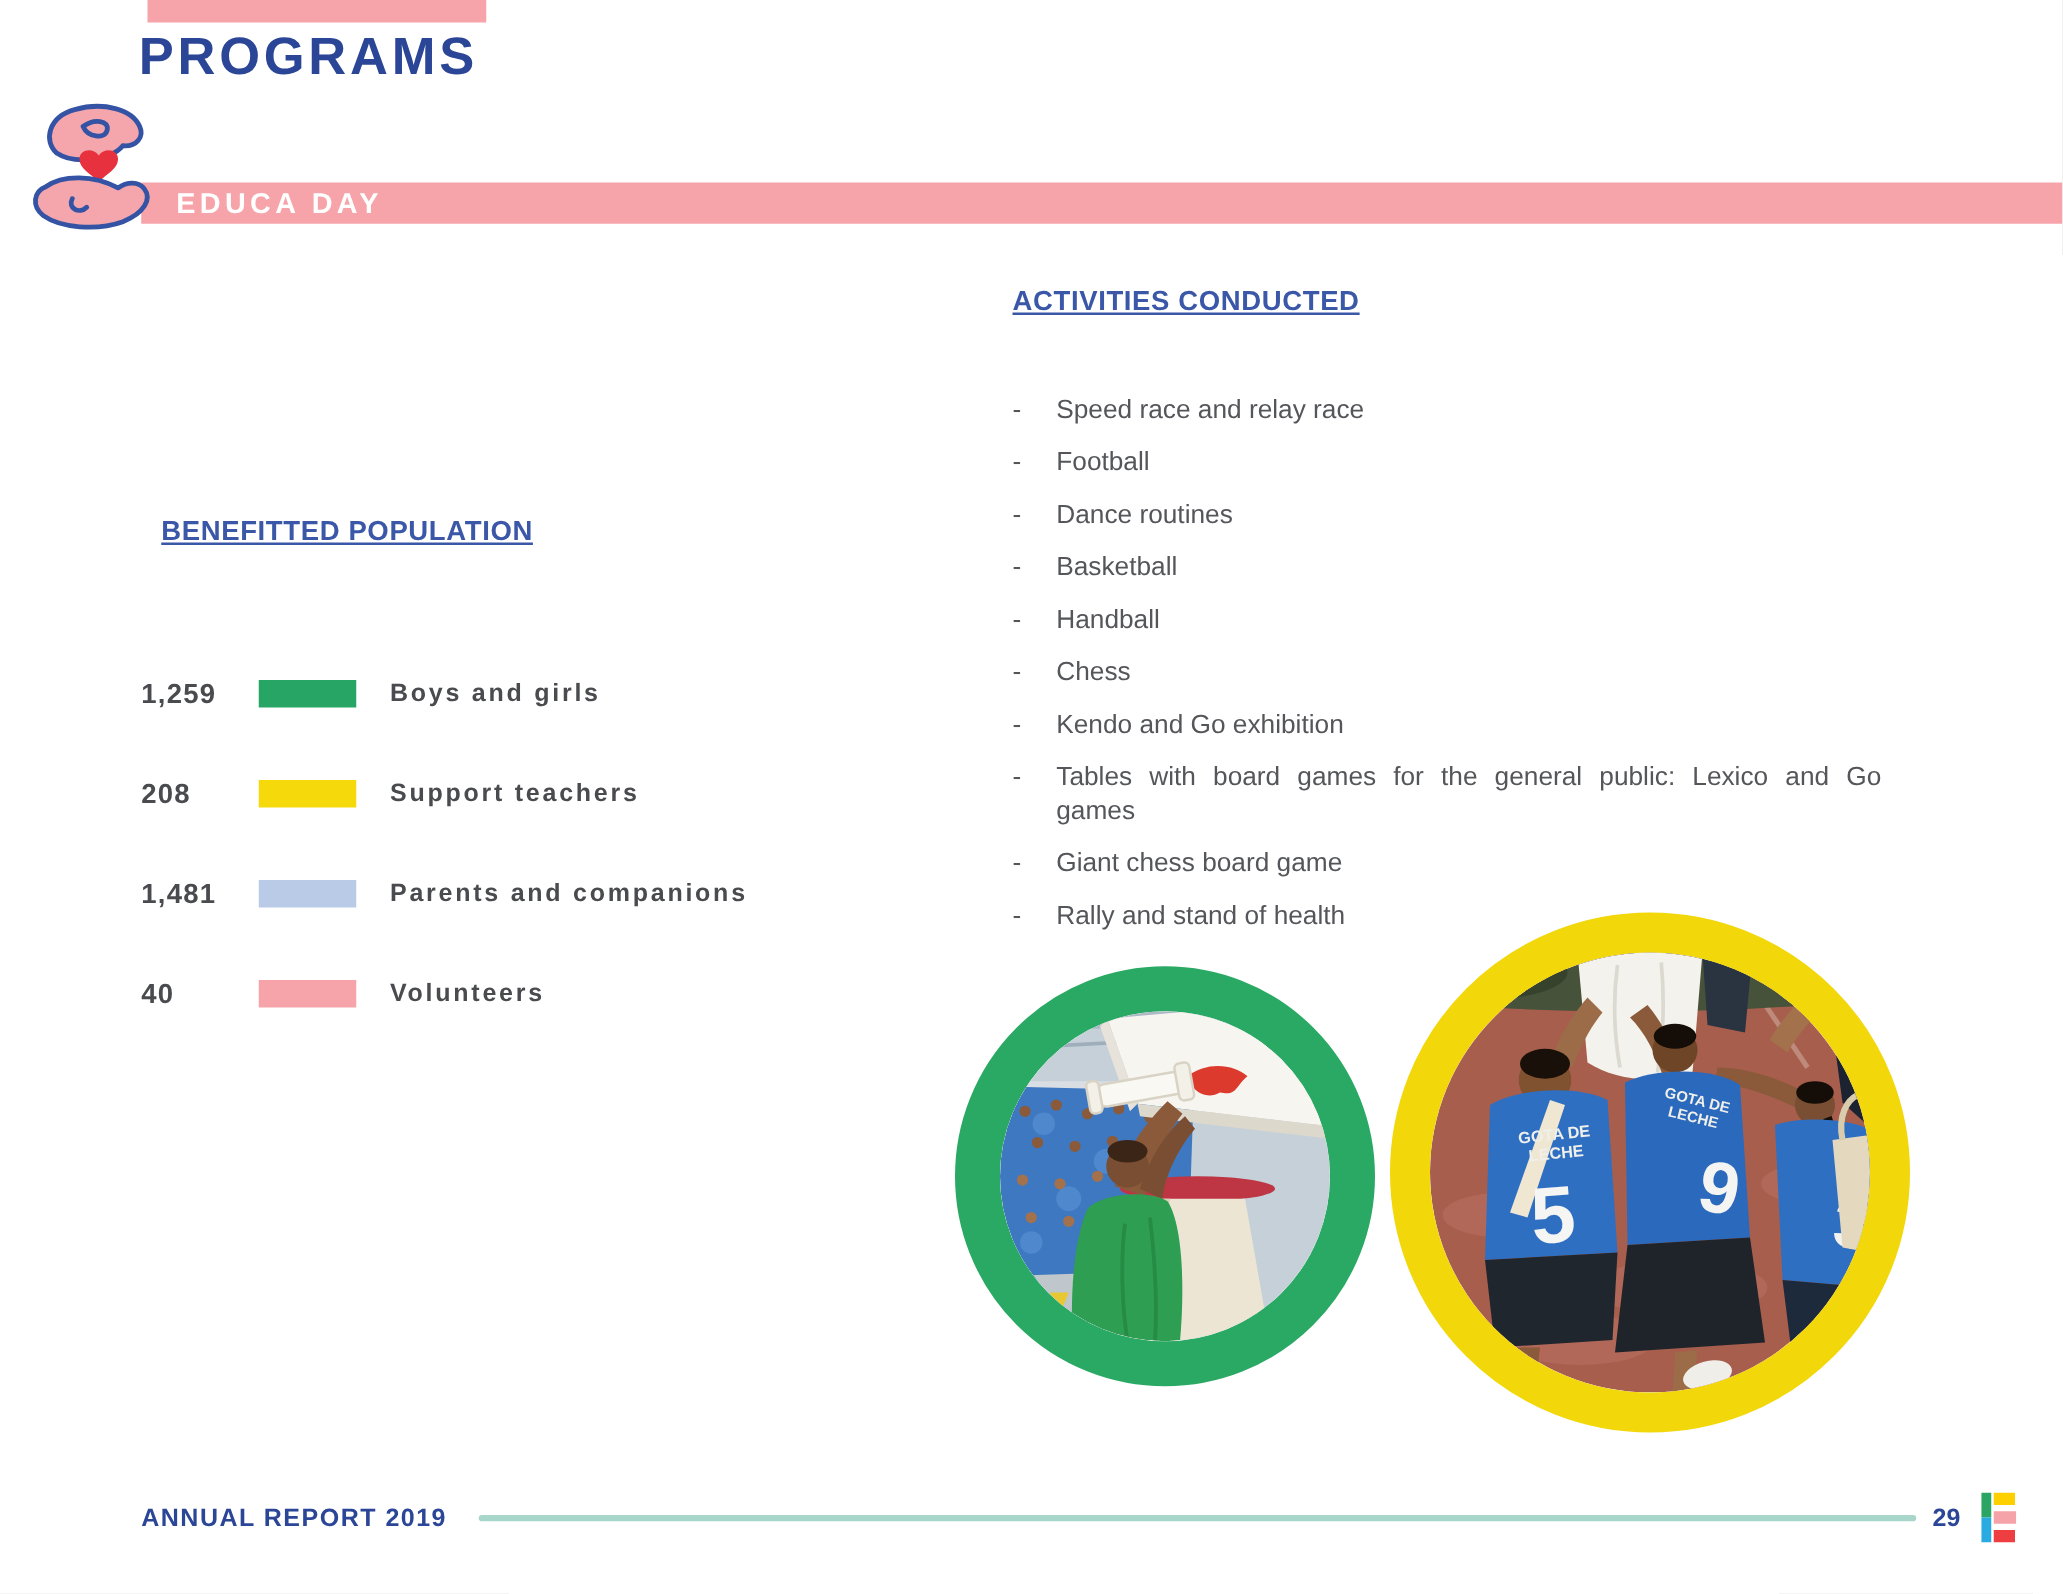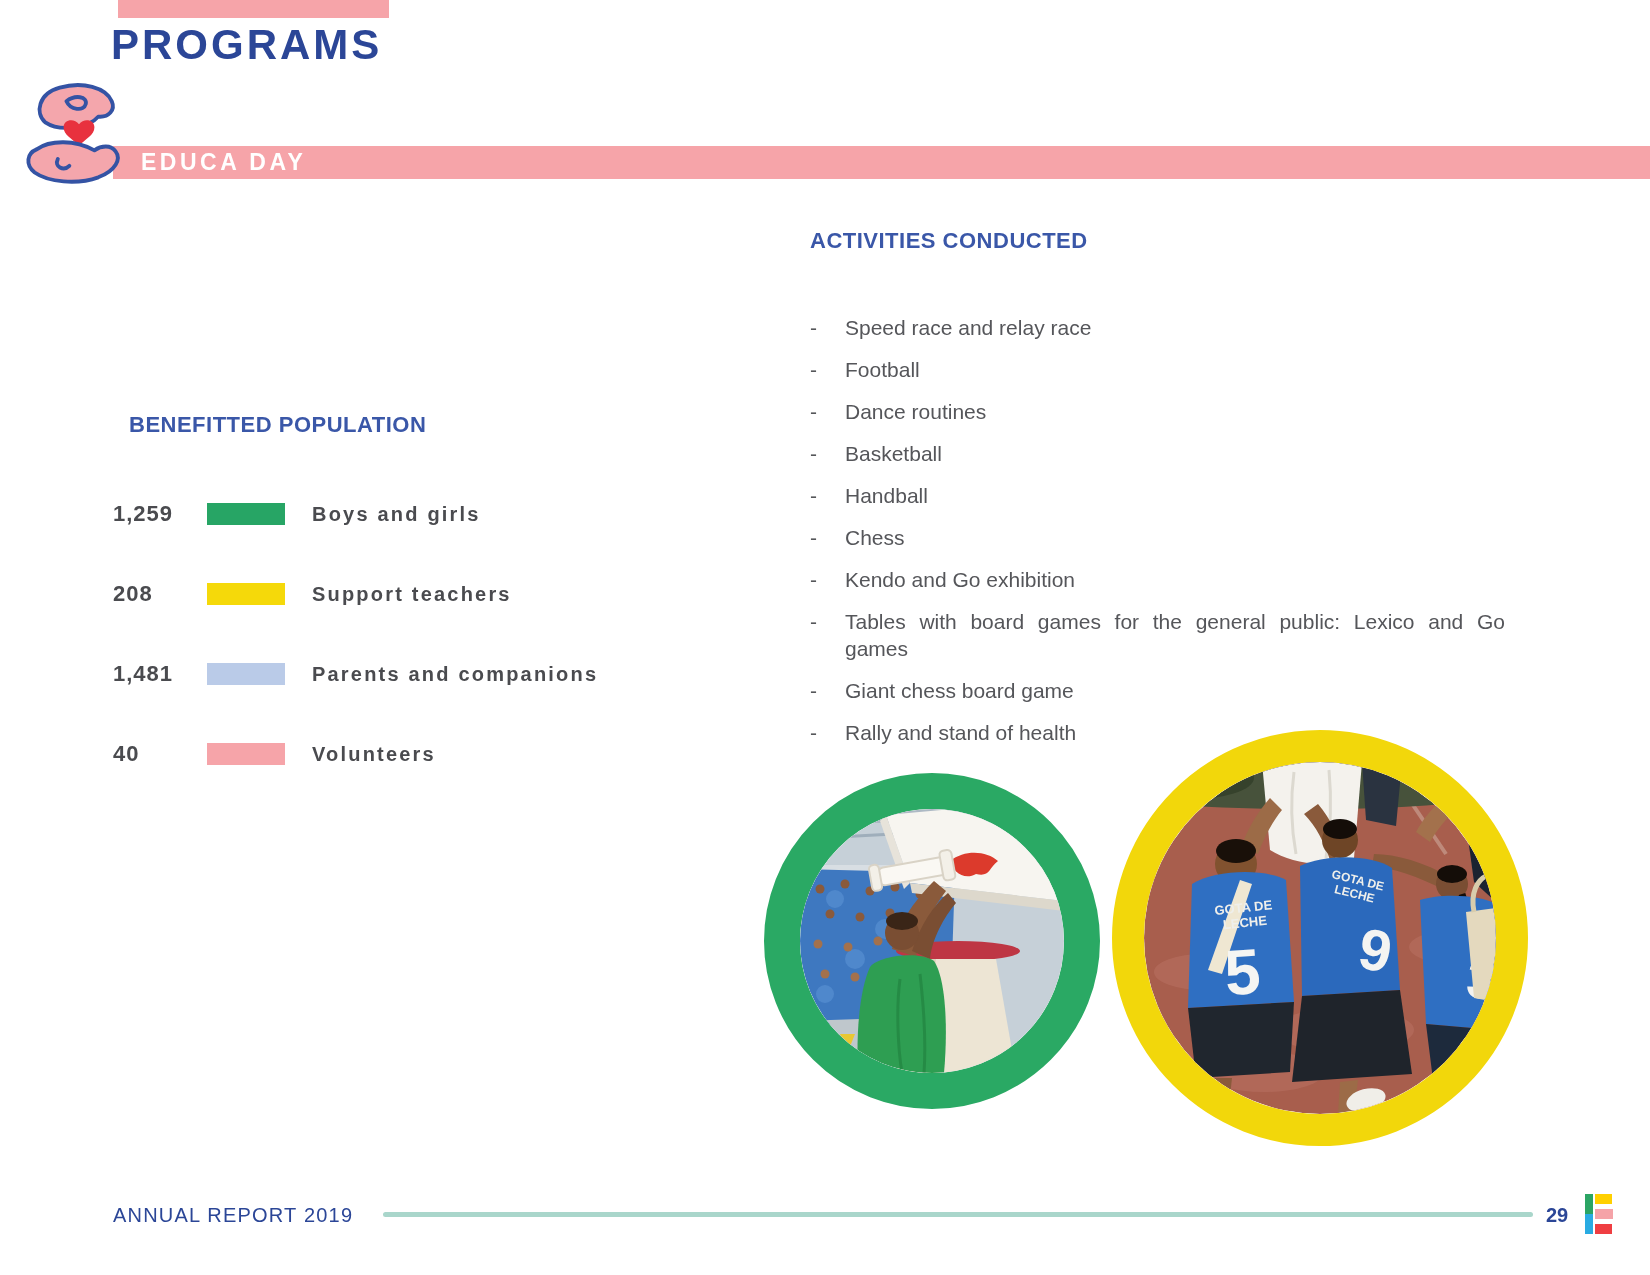--- a/index.html
+++ b/index.html
@@ -16,26 +16,26 @@
   .banner{left:113px;top:146px;width:1537px;height:33px;background:#F6A4A9;}
   .banner-label{position:absolute;left:28px;top:0;line-height:33px;font-size:23px;
     font-weight:700;letter-spacing:3.5px;color:#ffffff;}
   .hands-icon{left:20px;top:80px;width:118px;height:106px;z-index:3;}
 
   
   .intro{left:113px;top:224px;width:670px;font-size:21px;line-height:30px;
     color:#55565A;text-align:justify;}
 
   
-  .sec-heading{font-size:22px;font-weight:700;letter-spacing:0.5px;color:#3A57A8;}
+  .sec-heading{font-size:22px;font-weight:700;letter-spacing:0.5px;color:#3A57A8;text-decoration:underline;}
   .benefitted-heading{left:113px;top:412px;margin-left:16px;}
   .activities-heading{left:810px;top:228px;}
 
   
-  .stat-row{left:113px;width:660px;height:24px;}
+  .stat-row{left:113px;width:660px;height:24px;margin-top:41px;}
   .stat-value{position:absolute;left:0;top:0;width:92px;font-size:22px;font-weight:700;
     letter-spacing:1px;color:#4A4B4F;line-height:24px;}
   .stat-bar{position:absolute;left:94px;top:1px;width:78px;height:22px;}
   .stat-label{position:absolute;left:199px;top:0;font-size:20px;font-weight:700;
     letter-spacing:2.2px;color:#4A4B4F;line-height:24px;white-space:nowrap;}
 
   
   .activities-list{left:810px;top:314px;width:727px;list-style:none;margin:0;padding:0;}
   .activities-list li{position:relative;padding-left:35px;margin-bottom:15px;
     font-size:21px;line-height:27px;color:#55565A;}
@@ -43,21 +43,21 @@
   .activities-list li.two-line .txt{display:block;width:660px;text-align:justify;
     word-spacing:5px;}
 
   
   .photo{border-radius:50%;box-sizing:border-box;overflow:hidden;background:#fff;}
   .photo svg{display:block;width:100%;height:100%;}
   .photo-left{left:764px;top:773px;width:336px;height:336px;border:36px solid #2AA964;}
   .photo-right{left:1112px;top:730px;width:416px;height:416px;border:32px solid #F2D70B;}
 
   
-  .footer-title{left:113px;top:1204px;font-size:20px;font-weight:400;
+  .footer-title{left:113px;top:1204px;font-size:20px;font-weight:700;
     letter-spacing:1.2px;color:#2B4697;white-space:nowrap;}
   .footer-line{left:383px;top:1212px;width:1150px;height:5px;background:#A9D6CB;
     border-radius:3px;}
   .footer-page{left:1546px;top:1204px;font-size:20px;font-weight:700;color:#2B4697;}
   .footer-logo{left:1585px;top:1194px;width:28px;height:40px;}
 </style>
 </head>
 <body>
 
 <div class="page">

